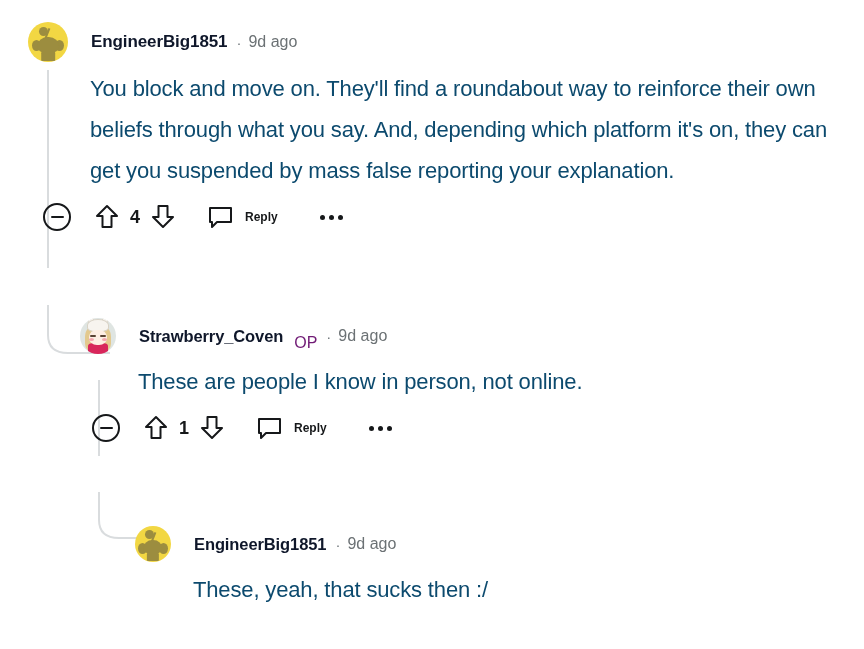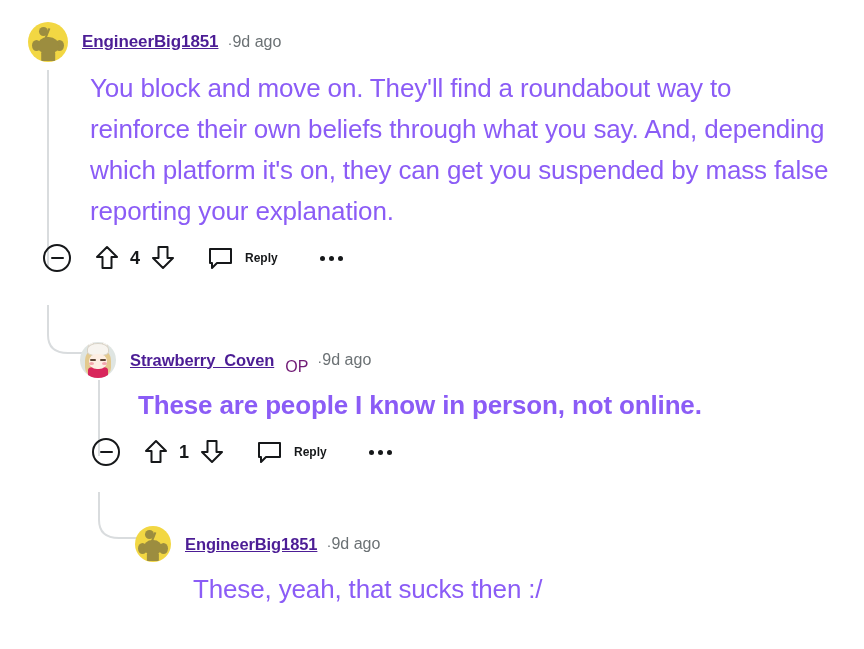--- a/index.html
+++ b/index.html
@@ -19,21 +19,21 @@
     position: relative;
     width: 864px;
     height: 649px;
   }
 
   
   .comment {
     position: absolute;
   }
   #comment-0 { left: 28px;  top: 22px;  width: 820px; }
-  #comment-1 { left: 80px;  top: 340px; width: 760px; }
+  #comment-1 { left: 80px;  top: 316px; width: 760px; }
   #comment-2 { left: 135px; top: 524px; width: 700px; }
 
   
   .c-header {
     display: flex;
     align-items: center;
     height: 40px;
   }
   .avatar {
     width: 40px;
@@ -170,58 +170,57 @@
     bottom: 0;
     width: 56%;
     height: 30%;
     background: #d8265b;
     border-radius: 26% 26% 0 0;
   }
 
   .username {
     font-size: 17px;
     font-weight: bold;
-    color: #4c1d95;
-    margin-left: 14px;
+    color: #0f172a;
+    margin-left: 23px;
     letter-spacing: -0.1px;
     white-space: nowrap;
-    text-decoration: underline;
   }
   #comment-1 .username,
   #comment-2 .username { font-size: 16.5px; }
 
   .op-badge {
     font-size: 16px;
     font-weight: normal;
     color: #701a75;
     margin-left: 11px;
     white-space: nowrap;
     margin-top: 13px;
   }
   .meta-dot {
     color: #72787c;
     font-size: 15px;
     margin-left: 9px;
   }
   .timestamp {
     font-size: 16px;
     color: #6b7174;
-    margin-left: 0;
+    margin-left: 7px;
     white-space: nowrap;
   }
 
   
   .c-body {
-    font-size: 26px;
+    font-size: 22px;
     line-height: 41px;
-    color: #8b5cf6;
+    color: #0c4a6e;
     letter-spacing: -0.15px;
   }
   #comment-0 .c-body { margin-left: 62px; margin-top: 6px; width: 746px; }
-  #comment-1 .c-body { margin-left: 58px; margin-top: 5px; width: 660px; font-weight: bold; }
+  #comment-1 .c-body { margin-left: 58px; margin-top: 5px; width: 660px; }
   #comment-2 .c-body { margin-left: 58px; margin-top: 5px; width: 620px; }
 
   
   .c-actions {
     display: flex;
     align-items: center;
     margin-top: 12px;
   }
   #comment-0 .c-actions { margin-left: 15px; }
   #comment-1 .c-actions { margin-left: 12px; }

